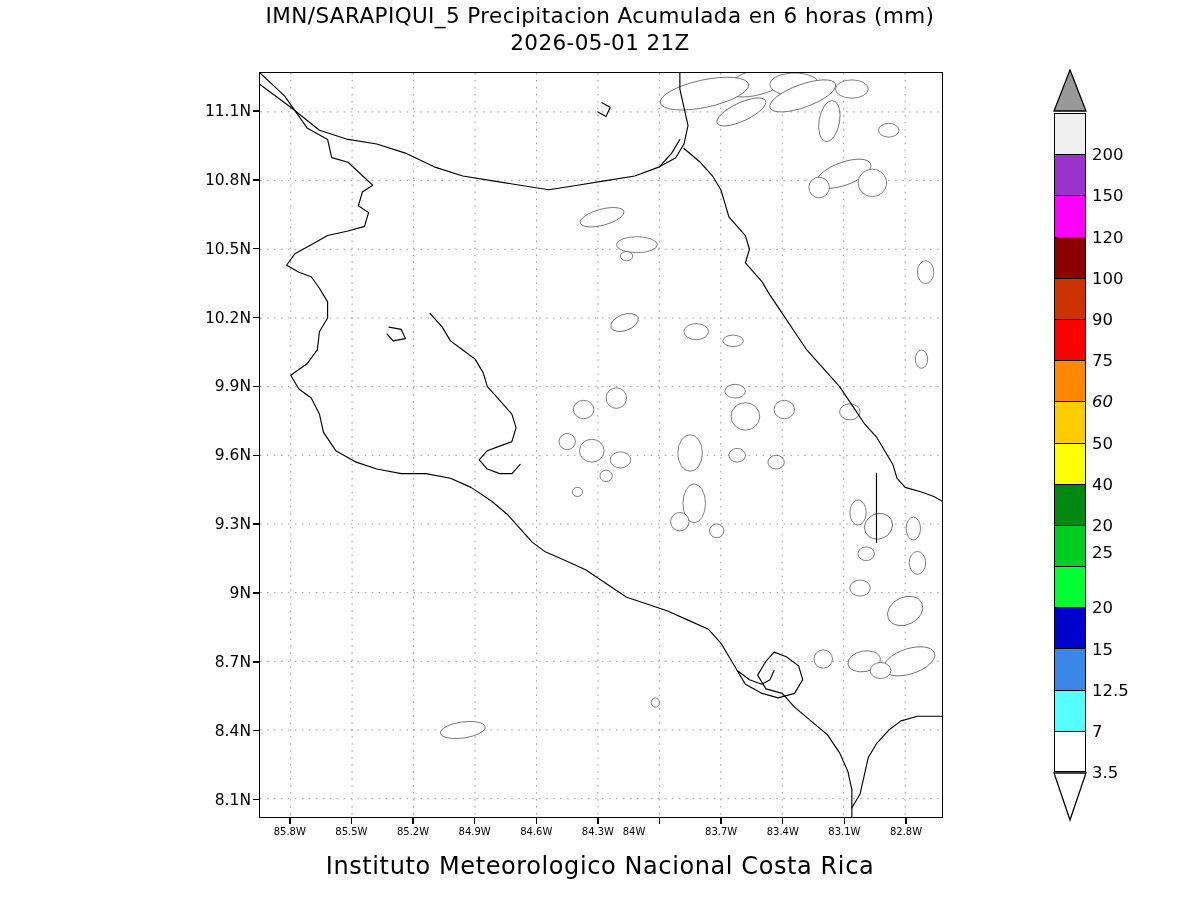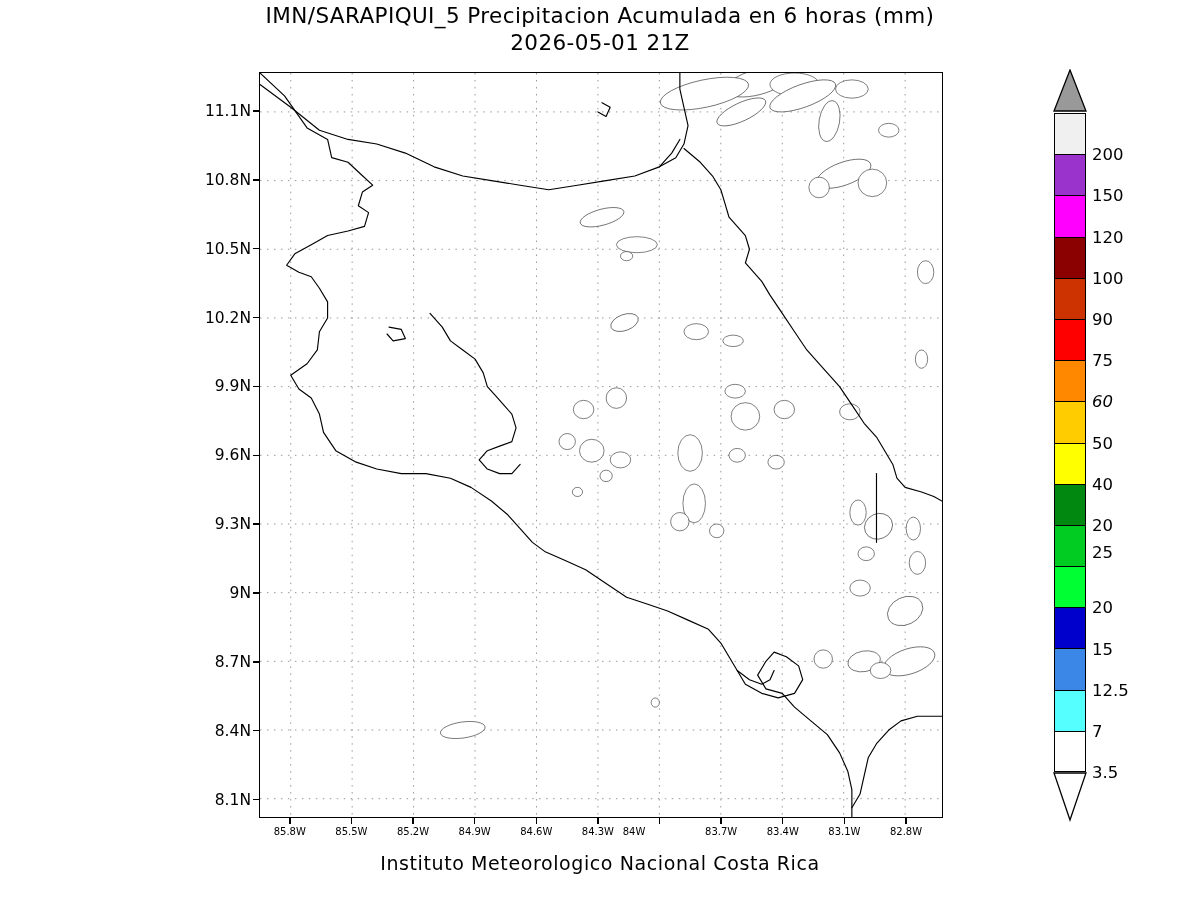--- a/index.html
+++ b/index.html
@@ -17,21 +17,21 @@
   #plot-svg{position:absolute;left:0;top:0;width:100%;height:100%;display:block;}
   .ytickwrap{position:absolute;left:0;top:0;width:1200px;height:804px;pointer-events:none;}
   .ylabel{position:absolute;transform:translateY(-50%);font-size:15.5px;
           white-space:nowrap;text-align:right;width:60px;}
   .xlabel{position:absolute;transform:translateX(-50%);font-size:10px;white-space:nowrap;}
 
   .tickmark{position:absolute;background:#000;}
 
   
   #footer{position:absolute;left:0;top:852px;width:1200px;text-align:center;
-          font-size:19px;letter-spacing:.6px;white-space:pre;}
+          font-size:24px;letter-spacing:.6px;white-space:pre;}
 
   
   #colorbar{position:absolute;left:1054px;top:113px;width:32px;}
   .cbseg{width:32px;border:1.3px solid #000;border-bottom:none;box-sizing:border-box;}
   .cbseg:last-child{border-bottom:1.3px solid #000;}
   .cbcap{position:absolute;left:1054px;width:32px;height:0;}
   .cblabel{position:absolute;left:1092px;transform:translateY(-50%);
            font-size:16.5px;white-space:nowrap;}
 </style>
 </head>

